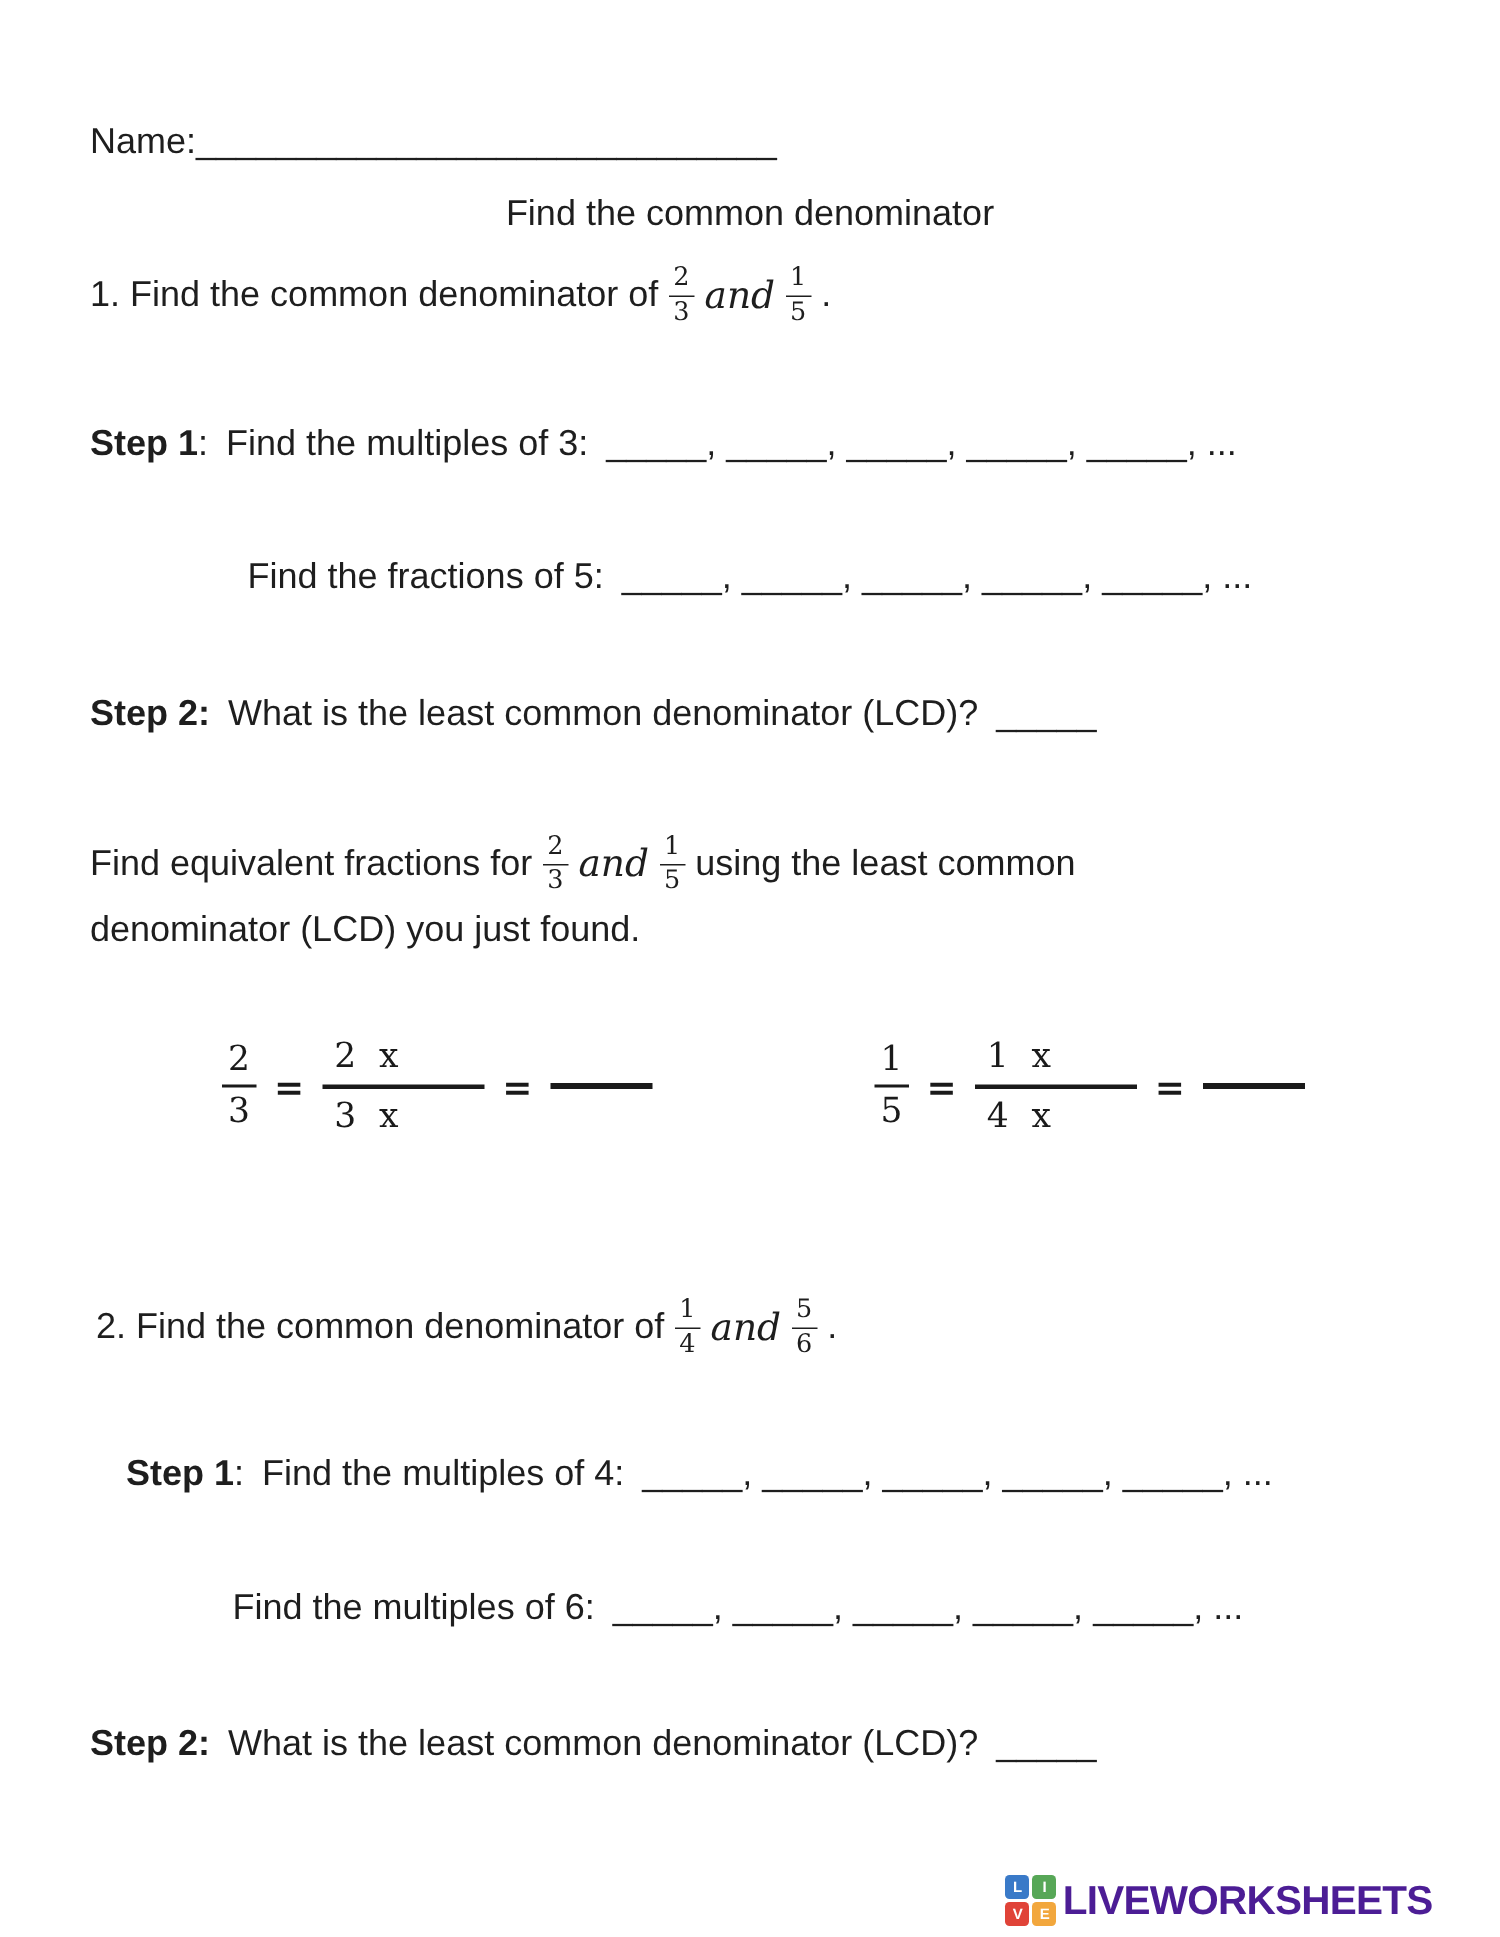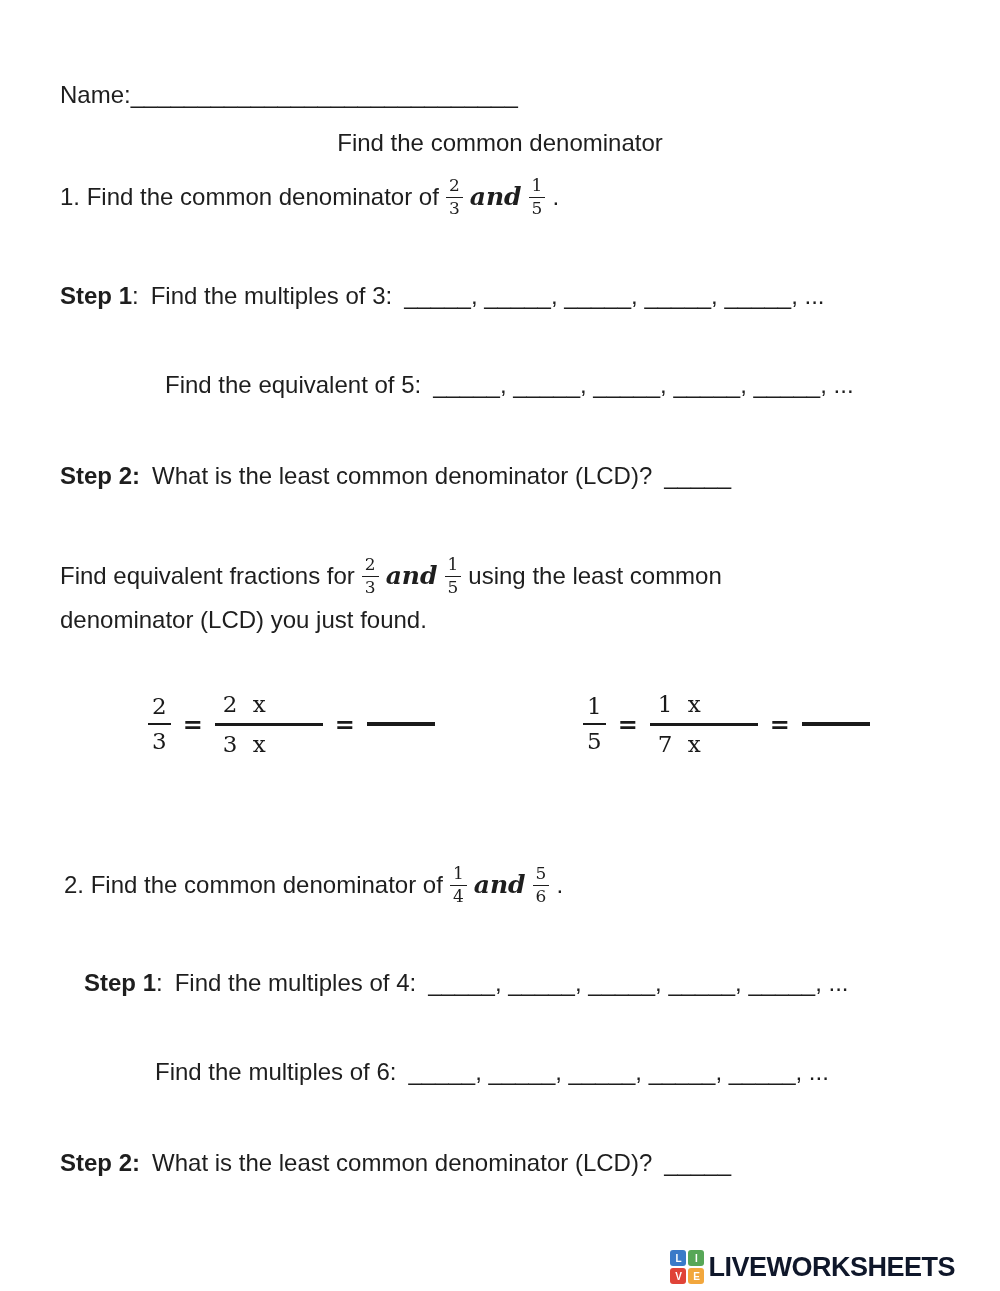--- a/index.html
+++ b/index.html
@@ -48,21 +48,20 @@
     line-height: 1.15;
     margin: 0 7px;
   }
   .frac .num { border-bottom: 1.6px solid #1e1e1e; padding: 0 3px 1px 3px; }
   .frac .den { padding-top: 1px; }
   .conj {
     font-family: "DejaVu Serif", serif;
     font-style: italic;
     font-size: 25px;
     line-height: 30px;
-    font-weight: bold;
   }
   
   .equation {
     position: absolute;
     display: flex;
     align-items: center;
     font-family: "DejaVu Serif", serif;
     font-size: 24px;
     height: 74px;
     color: #1a1a1a;
@@ -150,21 +149,21 @@
       <span class="den">5</span>
     </span>
     <span class="txt">.</span>
   </div>
 
   <div class="row" style="left:60px; top:281px;">
     <span class="bold">Step 1</span><span>:</span><span class="gap-m"></span><span>Find the multiples of 3:</span><span class="gap-m"></span><span>_____, _____, _____, _____, _____, ...</span>
   </div>
 
   <div class="row" style="left:165px; top:370px;">
-    <span>Find the equivalent of 5:</span><span class="gap-m"></span><span>_____, _____, _____, _____, _____, ...</span>
+    <span>Find the fractions of 5:</span><span class="gap-m"></span><span>_____, _____, _____, _____, _____, ...</span>
   </div>
 
   <div class="row" style="left:60px; top:461px;">
     <span class="bold">Step 2</span><span class="bold">:</span><span class="gap-m"></span><span>What is the least common denominator (LCD)?</span><span class="gap-m"></span><span>_____</span>
   </div>
 
   <div class="flexrow" style="left:60px; top:546px;">
     <span class="txt">Find equivalent fractions for</span>
     <span class="frac">
       <span class="num">2</span>
@@ -195,21 +194,21 @@
   </div>
 
   <div class="equation" style="left:583px; top:687px;">
     <span class="eqfrac">
       <span class="num">1</span>
       <span class="den">5</span>
     </span>
     <span class="eqsign">=</span>
     <span class="exprfrac">
       <span class="top">1 x</span>
-      <span class="bottom">7 x</span>
+      <span class="bottom">4 x</span>
     </span>
     <span class="eqsign">=</span>
     <span class="blank-line"></span>
   </div>
 
   <div class="flexrow" style="left:64px; top:855px;">
     <span class="txt">2. Find the common denominator of</span>
     <span class="frac">
       <span class="num">1</span>
       <span class="den">4</span>
@@ -234,16 +233,16 @@
     <span class="bold">Step 2</span><span class="bold">:</span><span class="gap-m"></span><span>What is the least common denominator (LCD)?</span><span class="gap-m"></span><span>_____</span>
   </div>
 
   <div class="logo">
     <div class="logo-grid">
       <div class="logo-sq" style="background: rgb(58, 122, 200);">L</div>
       <div class="logo-sq" style="background: rgb(87, 167, 87);">I</div>
       <div class="logo-sq" style="background: rgb(224, 67, 56);">V</div>
       <div class="logo-sq" style="background: rgb(242, 167, 61);">E</div>
     </div>
-    <div class="logo-text" style="color: #0f172a;">LIVEWORKSHEETS</div>
+    <div class="logo-text" style="color: #4c1d95;">LIVEWORKSHEETS</div>
   </div>
 
 </div>
 
 </body></html>

